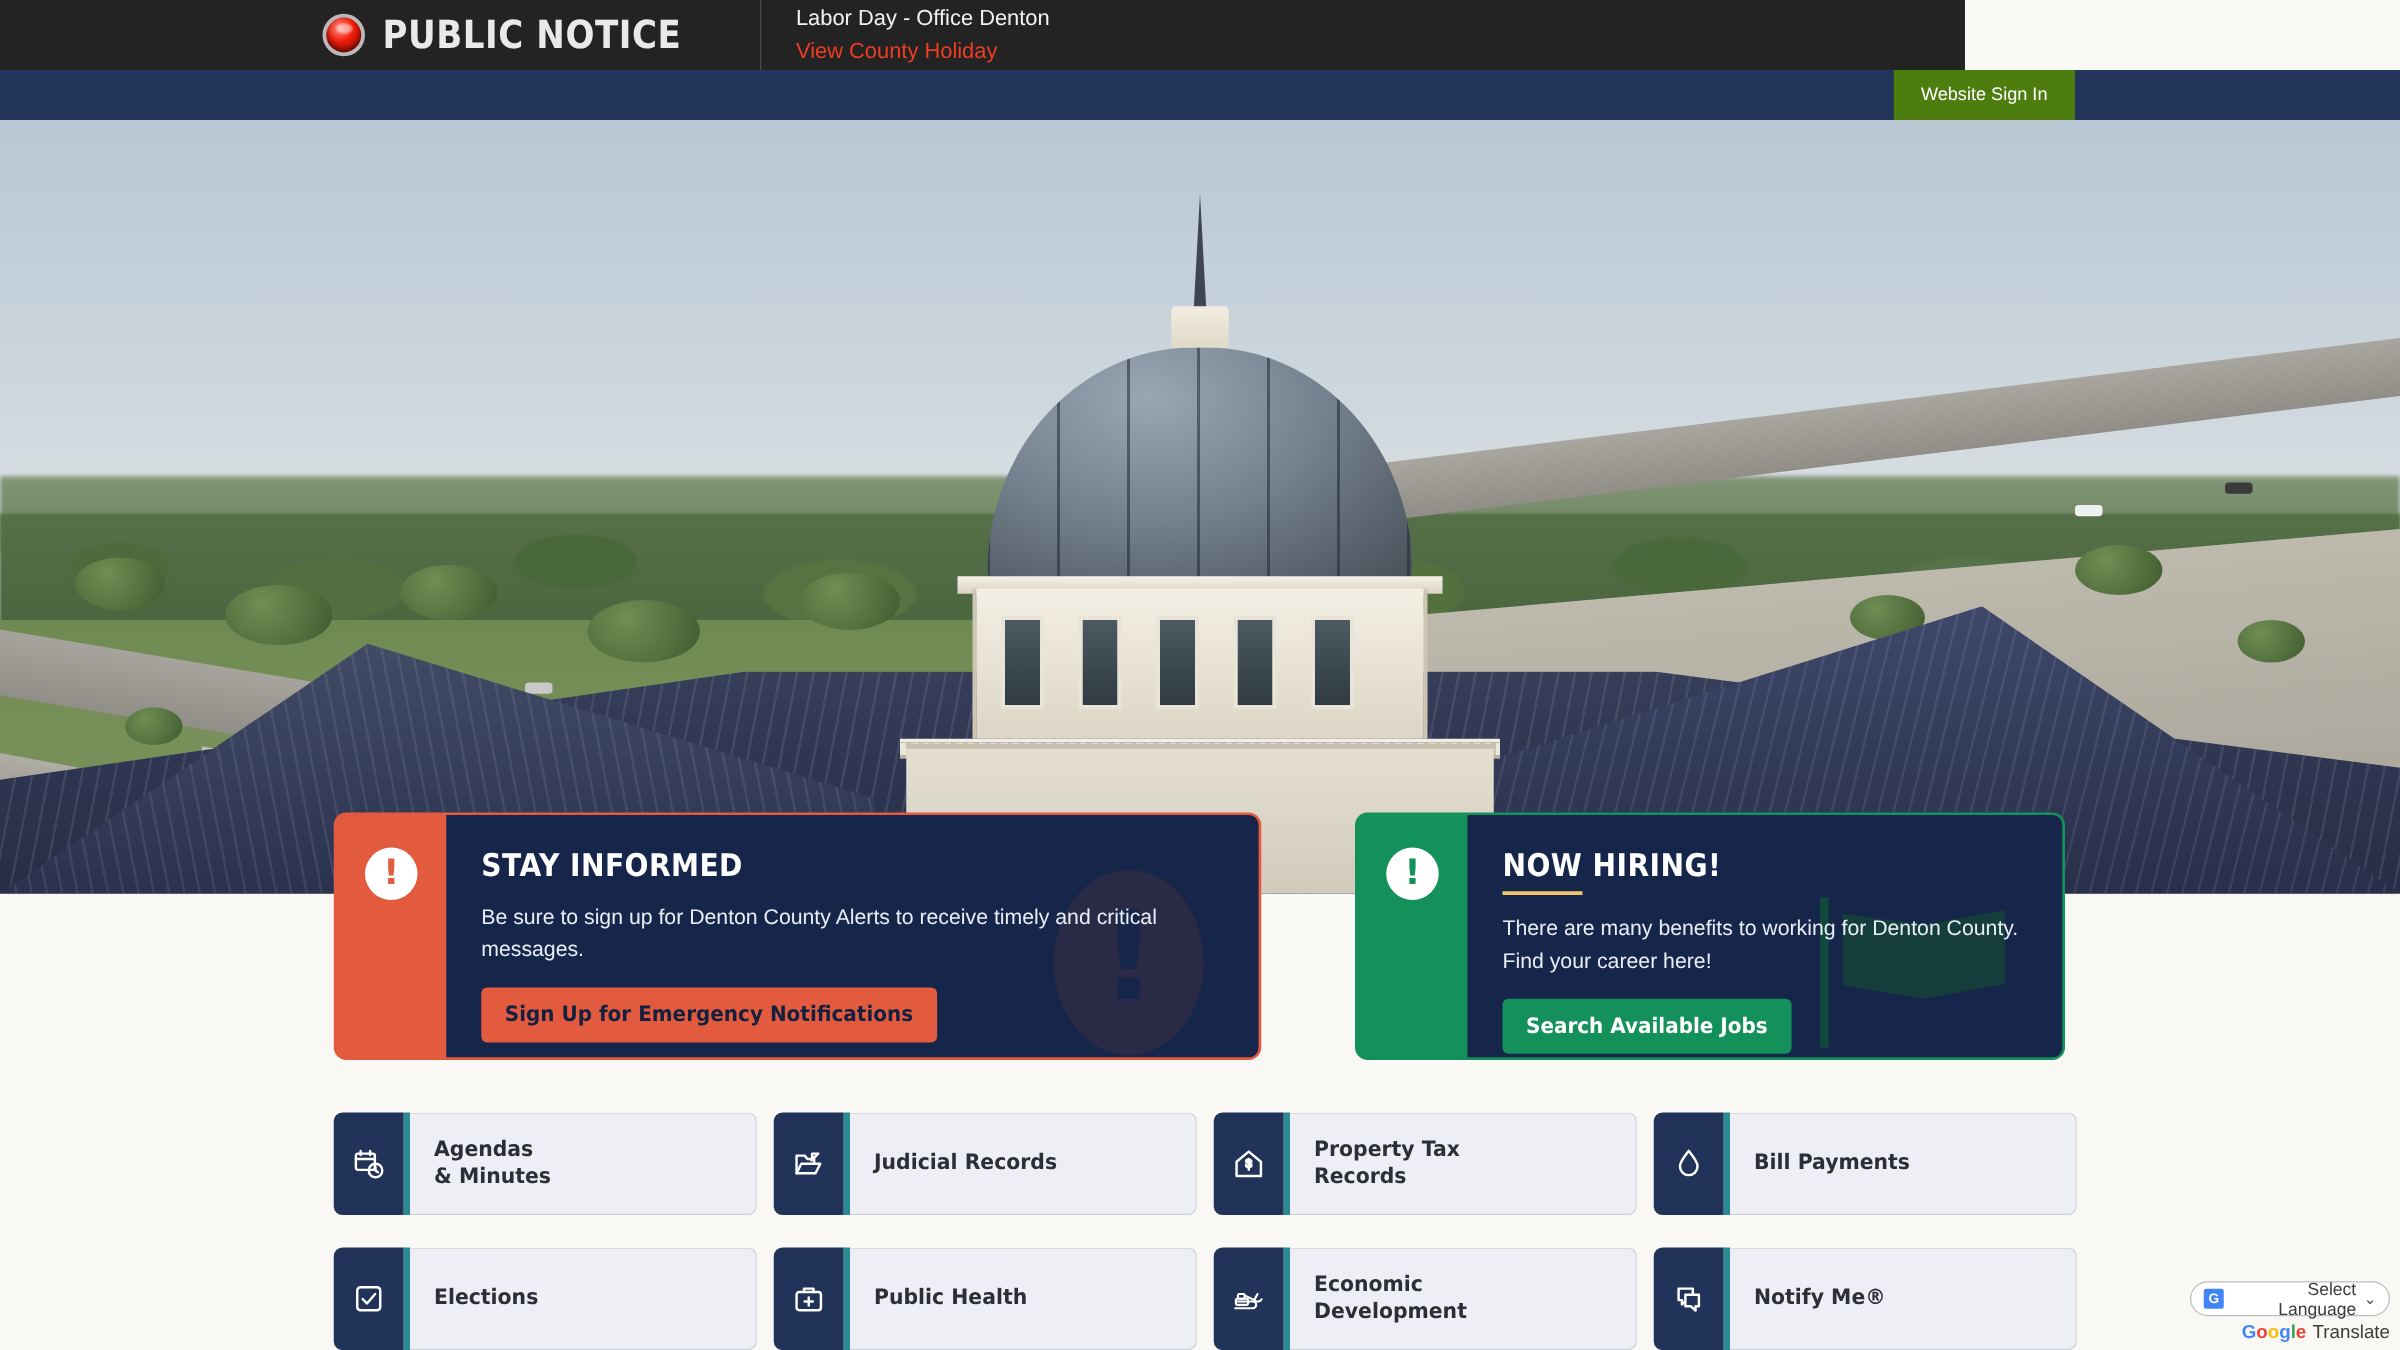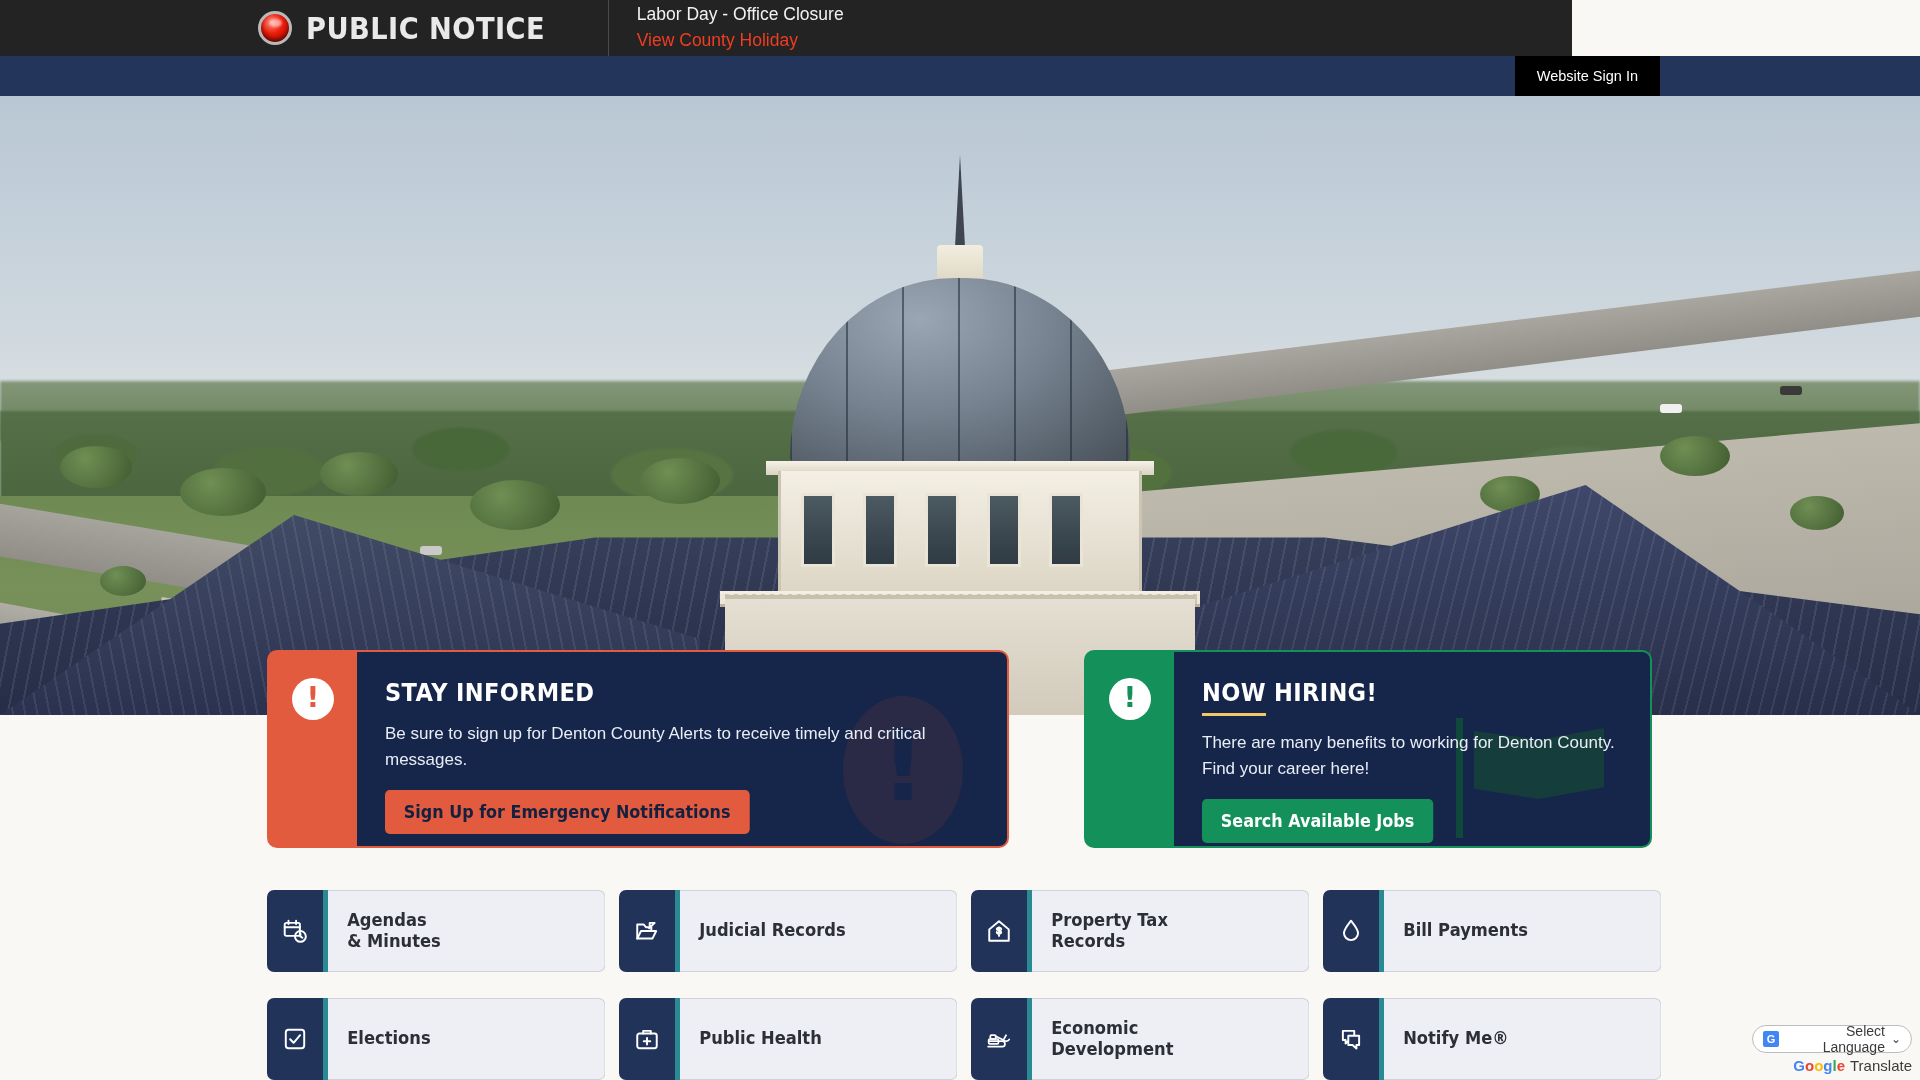--- a/index.html
+++ b/index.html
@@ -63,21 +63,21 @@
     display: flex; align-items: center;
   }
   .account-text {
     margin-left: 258px;
     color: #e6e9f0; font-size: 14.5px;
   }
   .account-text b { font-weight: 700; color: #ffffff; }
   .signin-btn {
     position: absolute; right: 260px; top: 0;
     height: 40px; padding: 0 22px;
-    background: #000000; border: none;
+    background: #4d7c0f; border: none;
     color: #ffffff; font-size: 14.5px;
     font-family: "Liberation Sans", sans-serif;
     cursor: pointer;
     display: flex; align-items: center;
   }
 
   
   .hero {
     position: absolute; top: 96px; left: 0;
     width: 1920px; height: 619px;
@@ -396,21 +396,21 @@
 </head>
 <body>
 
 <div class="notice-bar">
   <div class="notice-brand">
     <div class="siren"></div>
     <div class="notice-title">PUBLIC NOTICE</div>
   </div>
   <div class="notice-divider"></div>
   <div class="notice-msg">
-    <div class="notice-msg-title">Labor Day - Office Closure</div>
+    <div class="notice-msg-title">Labor Day - Office Denton</div>
     <a class="notice-msg-link" href="#">View County Holiday</a>
   </div>
 </div>
 
 <div class="account-bar">
   <button class="signin-btn">Website Sign In</button>
 </div>
 
 <div class="hero">
   <div class="sky"></div>

